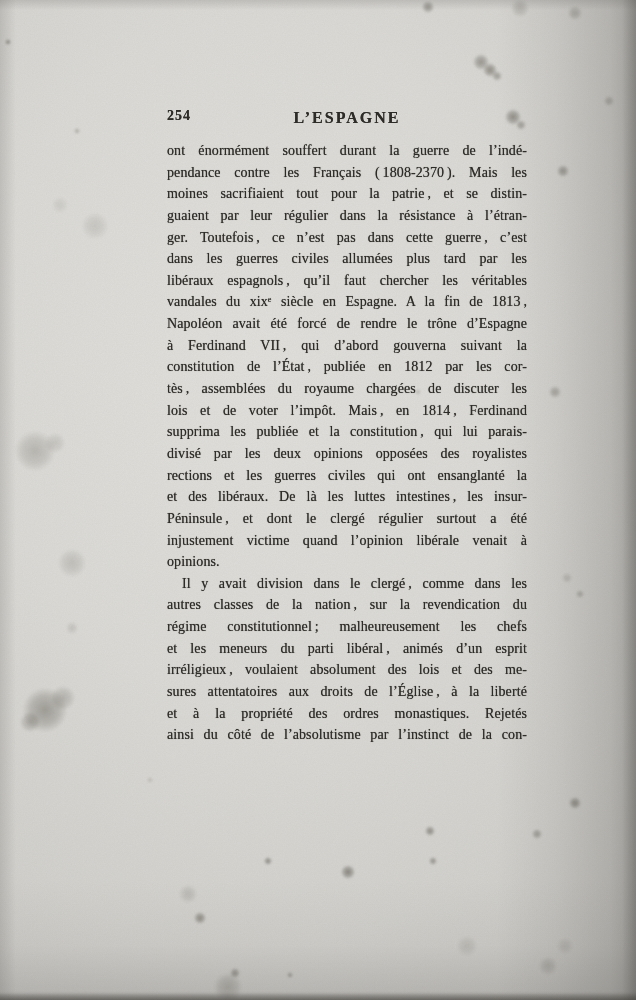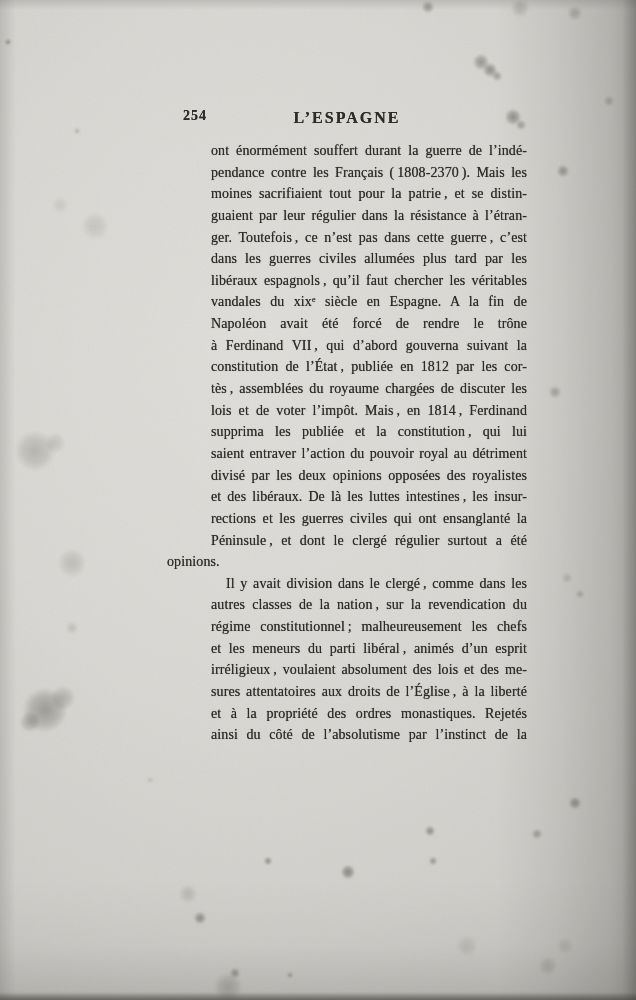--- a/index.html
+++ b/index.html
@@ -14,21 +14,21 @@
       linear-gradient(to top, rgba(50,48,44,0.42) 0px, rgba(70,68,64,0.16) 9px, rgba(90,88,84,0.05) 55px, rgba(90,88,84,0) 120px),
       radial-gradient(ellipse 95% 75% at 40% 36%, #e1e0dc 0%, #dbdad6 45%, #d2d1cd 78%, #c8c7c3 100%);
     font-family:"Liberation Serif","DejaVu Serif",serif;
     color:#2a2824;
   }
   .hdr{
     position:absolute;left:167px;top:108px;width:360px;height:20px;
     z-index:2;
   }
   .pagenum{
-    position:absolute;left:16px;top:0;
+    position:absolute;left:0;top:0;
     font-size:14px;font-weight:bold;letter-spacing:1px;
     text-shadow:0 0 0.6px rgba(40,38,34,0.8);
   }
   .runtitle{
     position:absolute;left:50%;top:1px;transform:translateX(-50%);
     font-size:16px;font-weight:bold;letter-spacing:2px;white-space:nowrap;
     text-shadow:0 0 0.6px rgba(40,38,34,0.8);
   }
   .tb{
     position:absolute;left:167px;top:140px;width:360px;
@@ -36,21 +36,21 @@
   }
   .line{
     height:21.65px;line-height:21.65px;
     font-size:14px;
     white-space:nowrap;
     overflow:hidden;
     letter-spacing:0.1px;
     word-spacing:1.5px;
     text-shadow:0 0 0.7px rgba(38,36,32,0.75);
   }
-  .j{white-space:normal;text-align:justify;text-align-last:justify;margin-left:44px;}
+  .j{white-space:normal;text-align:justify;text-align-last:justify;}
   .indent{text-indent:15px;}
   .stain{position:absolute;border-radius:50%;filter:blur(1px);z-index:1;pointer-events:none;}
   .noise{position:absolute;left:0;top:0;z-index:4;pointer-events:none;opacity:0.55;}
   .bottom-edge{
     position:absolute;left:0;bottom:0;width:636px;height:7px;z-index:3;
     background:linear-gradient(to bottom, rgba(60,58,52,0.0), rgba(60,58,52,0.45));
     pointer-events:none;
   }
   .right-edge{
     position:absolute;right:0;top:0;width:14px;height:1000px;z-index:3;
@@ -77,25 +77,25 @@
       <div class="line j">ger. Toutefois , ce n’est pas dans cette guerre , c’est</div>
       <div class="line j">dans les guerres civiles allumées plus tard par les</div>
       <div class="line j">libéraux espagnols , qu’il faut chercher les véritables</div>
       <div class="line j">vandales du xixᵉ siècle en Espagne. A la fin de 1813 ,</div>
       <div class="line j">Napoléon avait été forcé de rendre le trône d’Espagne</div>
       <div class="line j">à Ferdinand VII , qui d’abord gouverna suivant la</div>
       <div class="line j">constitution de l’État , publiée en 1812 par les cor-</div>
       <div class="line j">tès , assemblées du royaume chargées de discuter les</div>
       <div class="line j">lois et de voter l’impôt. Mais , en 1814 , Ferdinand</div>
       <div class="line j">supprima les publiée et la constitution , qui lui parais-</div>
-      <div class="line j">saient entraver l’action du pouvoir royal au détriment</div>
       <div class="line j">divisé par les deux opinions opposées des royalistes</div>
+      <div class="line j">rections et les guerres civiles qui ont ensanglanté la</div>
       <div class="line j">et des libéraux. De là les luttes intestines , les insur-</div>
-      <div class="line j">rections et les guerres civiles qui ont ensanglanté la</div>
       <div class="line j">Péninsule , et dont le clergé régulier surtout a été</div>
+      <div class="line j">injustement victime quand l’opinion libérale venait à</div>
       <div class="line">opinions.</div>
     </div>
     <div>
       <div class="line j indent">Il y avait division dans le clergé , comme dans les</div>
       <div class="line j">autres classes de la nation , sur la revendication du</div>
       <div class="line j">régime constitutionnel ; malheureusement les chefs</div>
       <div class="line j">et les meneurs du parti libéral , animés d’un esprit</div>
       <div class="line j">irréligieux , voulaient absolument des lois et des me-</div>
       <div class="line j">sures attentatoires aux droits de l’Église , à la liberté</div>
       <div class="line j">et à la propriété des ordres monastiques. Rejetés</div>

